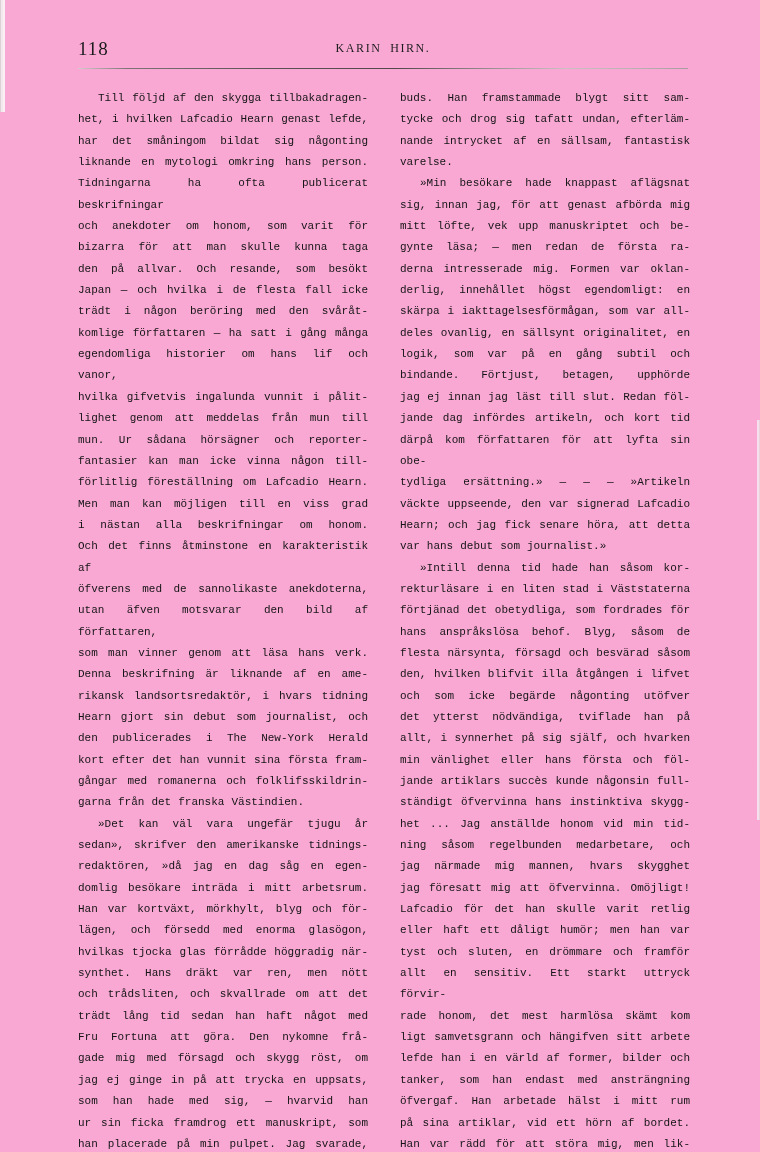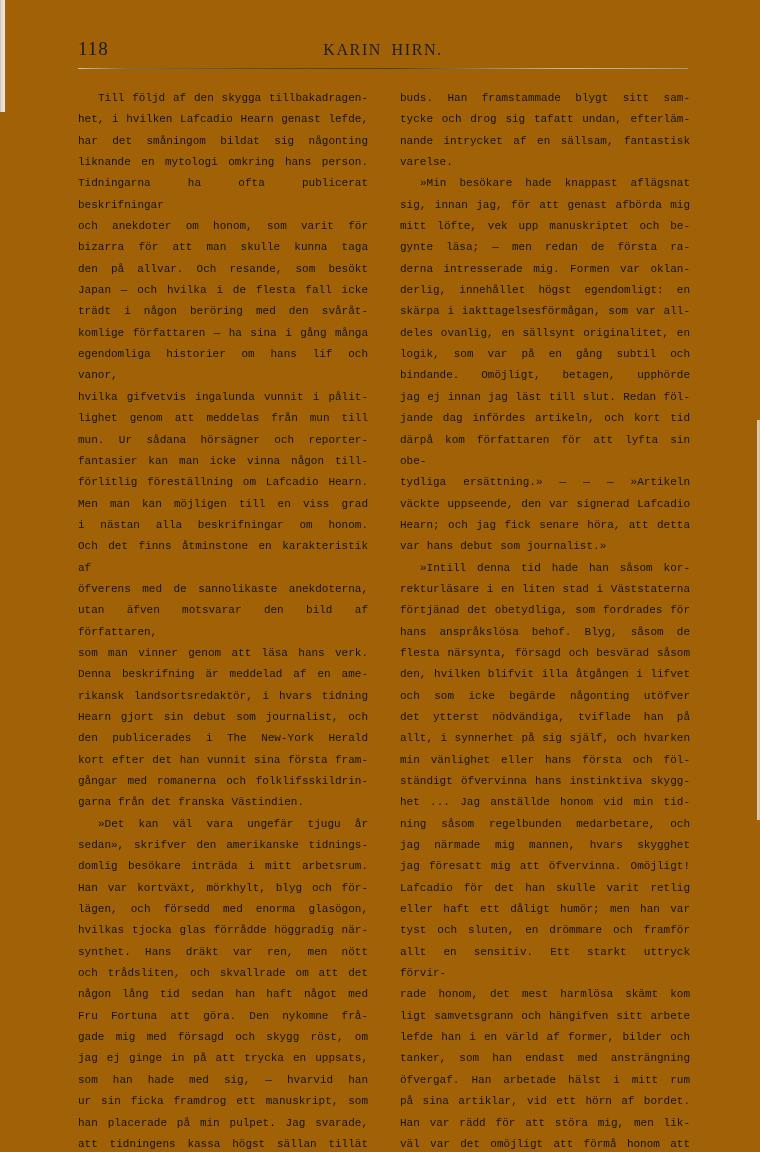--- a/index.html
+++ b/index.html
@@ -10,21 +10,21 @@
   body {
     font-family: "Liberation Serif", "DejaVu Serif", serif;
     color: #141414;
   }
 
   #page {
     position: relative;
     width: 760px;
     height: 1152px;
     overflow: hidden;
-    background: #a16207;
+    background: #f9a8d4;
     box-sizing: border-box;
     padding-left: 29px;
   }
 
   
   .scan-edge-left {
     position: absolute;
     left: 0;
     top: 0;
     width: 5px;
@@ -58,21 +58,21 @@
     letter-spacing: 1px;
     font-family: "Liberation Serif", "DejaVu Serif", serif;
     color: #1b1b1b;
   }
   .running-title {
     position: absolute;
     left: 0;
     top: 3px;
     width: 610px;
     text-align: center;
-    font-size: 16px;
+    font-size: 12px;
     letter-spacing: 1.6px;
     word-spacing: 4px;
     color: #1d1d1d;
   }
   .head-rule {
     position: absolute;
     left: 0;
     top: 30px;
     width: 610px;
     height: 1px;
@@ -139,51 +139,52 @@
           <span class="line ind">Till följd af den skygga tillbakadragen-</span>
           <span class="line">het, i hvilken Lafcadio Hearn genast lefde,</span>
           <span class="line">har det småningom bildat sig någonting</span>
           <span class="line">liknande en mytologi omkring hans person.</span>
           <span class="line">Tidningarna ha ofta publicerat beskrifningar</span>
           <span class="line">och anekdoter om honom, som varit för</span>
           <span class="line">bizarra för att man skulle kunna taga</span>
           <span class="line">den på allvar. Och resande, som besökt</span>
           <span class="line">Japan — och hvilka i de flesta fall icke</span>
           <span class="line">trädt i någon beröring med den svåråt-</span>
-          <span class="line">komlige författaren — ha sina i gång många</span>
+          <span class="line">komlige författaren — ha satt i gång många</span>
           <span class="line">egendomliga historier om hans lif och vanor,</span>
           <span class="line">hvilka gifvetvis ingalunda vunnit i pålit-</span>
           <span class="line">lighet genom att meddelas från mun till</span>
           <span class="line">mun. Ur sådana hörsägner och reporter-</span>
           <span class="line">fantasier kan man icke vinna någon till-</span>
           <span class="line">förlitlig föreställning om Lafcadio Hearn.</span>
           <span class="line">Men man kan möjligen till en viss grad</span>
           <span class="line">i nästan alla beskrifningar om honom.</span>
           <span class="line">Och det finns åtminstone en karakteristik af</span>
           <span class="line">öfverens med de sannolikaste anekdoterna,</span>
           <span class="line">utan äfven motsvarar den bild af författaren,</span>
           <span class="line">som man vinner genom att läsa hans verk.</span>
-          <span class="line">Denna beskrifning är meddelad af en ame-</span>
+          <span class="line">Denna beskrifning är liknande af en ame-</span>
           <span class="line">rikansk landsortsredaktör, i hvars tidning</span>
           <span class="line">Hearn gjort sin debut som journalist, och</span>
           <span class="line">den publicerades i The New-York Herald</span>
           <span class="line">kort efter det han vunnit sina första fram-</span>
           <span class="line">gångar med romanerna och folklifsskildrin-</span>
           <span class="line last">garna från det franska Västindien.</span>
         </p>
         <p class="para">
           <span class="line ind">»Det kan väl vara ungefär tjugu år</span>
           <span class="line">sedan», skrifver den amerikanske tidnings-</span>
+          <span class="line">redaktören, »då jag en dag såg en egen-</span>
           <span class="line">domlig besökare inträda i mitt arbetsrum.</span>
           <span class="line">Han var kortväxt, mörkhylt, blyg och för-</span>
           <span class="line">lägen, och försedd med enorma glasögon,</span>
           <span class="line">hvilkas tjocka glas förrådde höggradig när-</span>
           <span class="line">synthet. Hans dräkt var ren, men nött</span>
           <span class="line">och trådsliten, och skvallrade om att det</span>
-          <span class="line">någon lång tid sedan han haft något med</span>
+          <span class="line">trädt lång tid sedan han haft något med</span>
           <span class="line">Fru Fortuna att göra. Den nykomne frå-</span>
           <span class="line">gade mig med försagd och skygg röst, om</span>
           <span class="line">jag ej ginge in på att trycka en uppsats,</span>
           <span class="line">som han hade med sig, — hvarvid han</span>
           <span class="line">ur sin ficka framdrog ett manuskript, som</span>
           <span class="line">han placerade på min pulpet. Jag svarade,</span>
           <span class="line">att tidningens kassa högst sällan tillät mig</span>
           <span class="line">att publicera andra artiklar, än dem jag</span>
         </p>
       </div>
@@ -197,40 +198,41 @@
         <p class="para">
           <span class="line ind">»Min besökare hade knappast aflägsnat</span>
           <span class="line">sig, innan jag, för att genast afbörda mig</span>
           <span class="line">mitt löfte, vek upp manuskriptet och be-</span>
           <span class="line">gynte läsa; — men redan de första ra-</span>
           <span class="line">derna intresserade mig. Formen var oklan-</span>
           <span class="line">derlig, innehållet högst egendomligt: en</span>
           <span class="line">skärpa i iakttagelsesförmågan, som var all-</span>
           <span class="line">deles ovanlig, en sällsynt originalitet, en</span>
           <span class="line">logik, som var på en gång subtil och</span>
-          <span class="line">bindande. Omöjligt, betagen, upphörde</span>
+          <span class="line">bindande. Förtjust, betagen, upphörde</span>
           <span class="line">jag ej innan jag läst till slut. Redan föl-</span>
           <span class="line">jande dag infördes artikeln, och kort tid</span>
           <span class="line">därpå kom författaren för att lyfta sin obe-</span>
           <span class="line">tydliga ersättning.» — — — »Artikeln</span>
           <span class="line">väckte uppseende, den var signerad Lafcadio</span>
           <span class="line">Hearn; och jag fick senare höra, att detta</span>
           <span class="line last">var hans debut som journalist.»</span>
         </p>
         <p class="para">
           <span class="line ind">»Intill denna tid hade han såsom kor-</span>
           <span class="line">rekturläsare i en liten stad i Väststaterna</span>
           <span class="line">förtjänad det obetydliga, som fordrades för</span>
           <span class="line">hans anspråkslösa behof. Blyg, såsom de</span>
           <span class="line">flesta närsynta, försagd och besvärad såsom</span>
           <span class="line">den, hvilken blifvit illa åtgången i lifvet</span>
           <span class="line">och som icke begärde någonting utöfver</span>
           <span class="line">det ytterst nödvändiga, tviflade han på</span>
           <span class="line">allt, i synnerhet på sig själf, och hvarken</span>
           <span class="line">min vänlighet eller hans första och föl-</span>
+          <span class="line">jande artiklars succès kunde någonsin full-</span>
           <span class="line">ständigt öfvervinna hans instinktiva skygg-</span>
           <span class="line">het ... Jag anställde honom vid min tid-</span>
           <span class="line">ning såsom regelbunden medarbetare, och</span>
           <span class="line">jag närmade mig mannen, hvars skygghet</span>
           <span class="line">jag föresatt mig att öfvervinna. Omöjligt!</span>
           <span class="line">Lafcadio för det han skulle varit retlig</span>
           <span class="line">eller haft ett dåligt humör; men han var</span>
           <span class="line">tyst och sluten, en drömmare och framför</span>
           <span class="line">allt en sensitiv. Ett starkt uttryck förvir-</span>
           <span class="line">rade honom, det mest harmlösa skämt kom</span>

